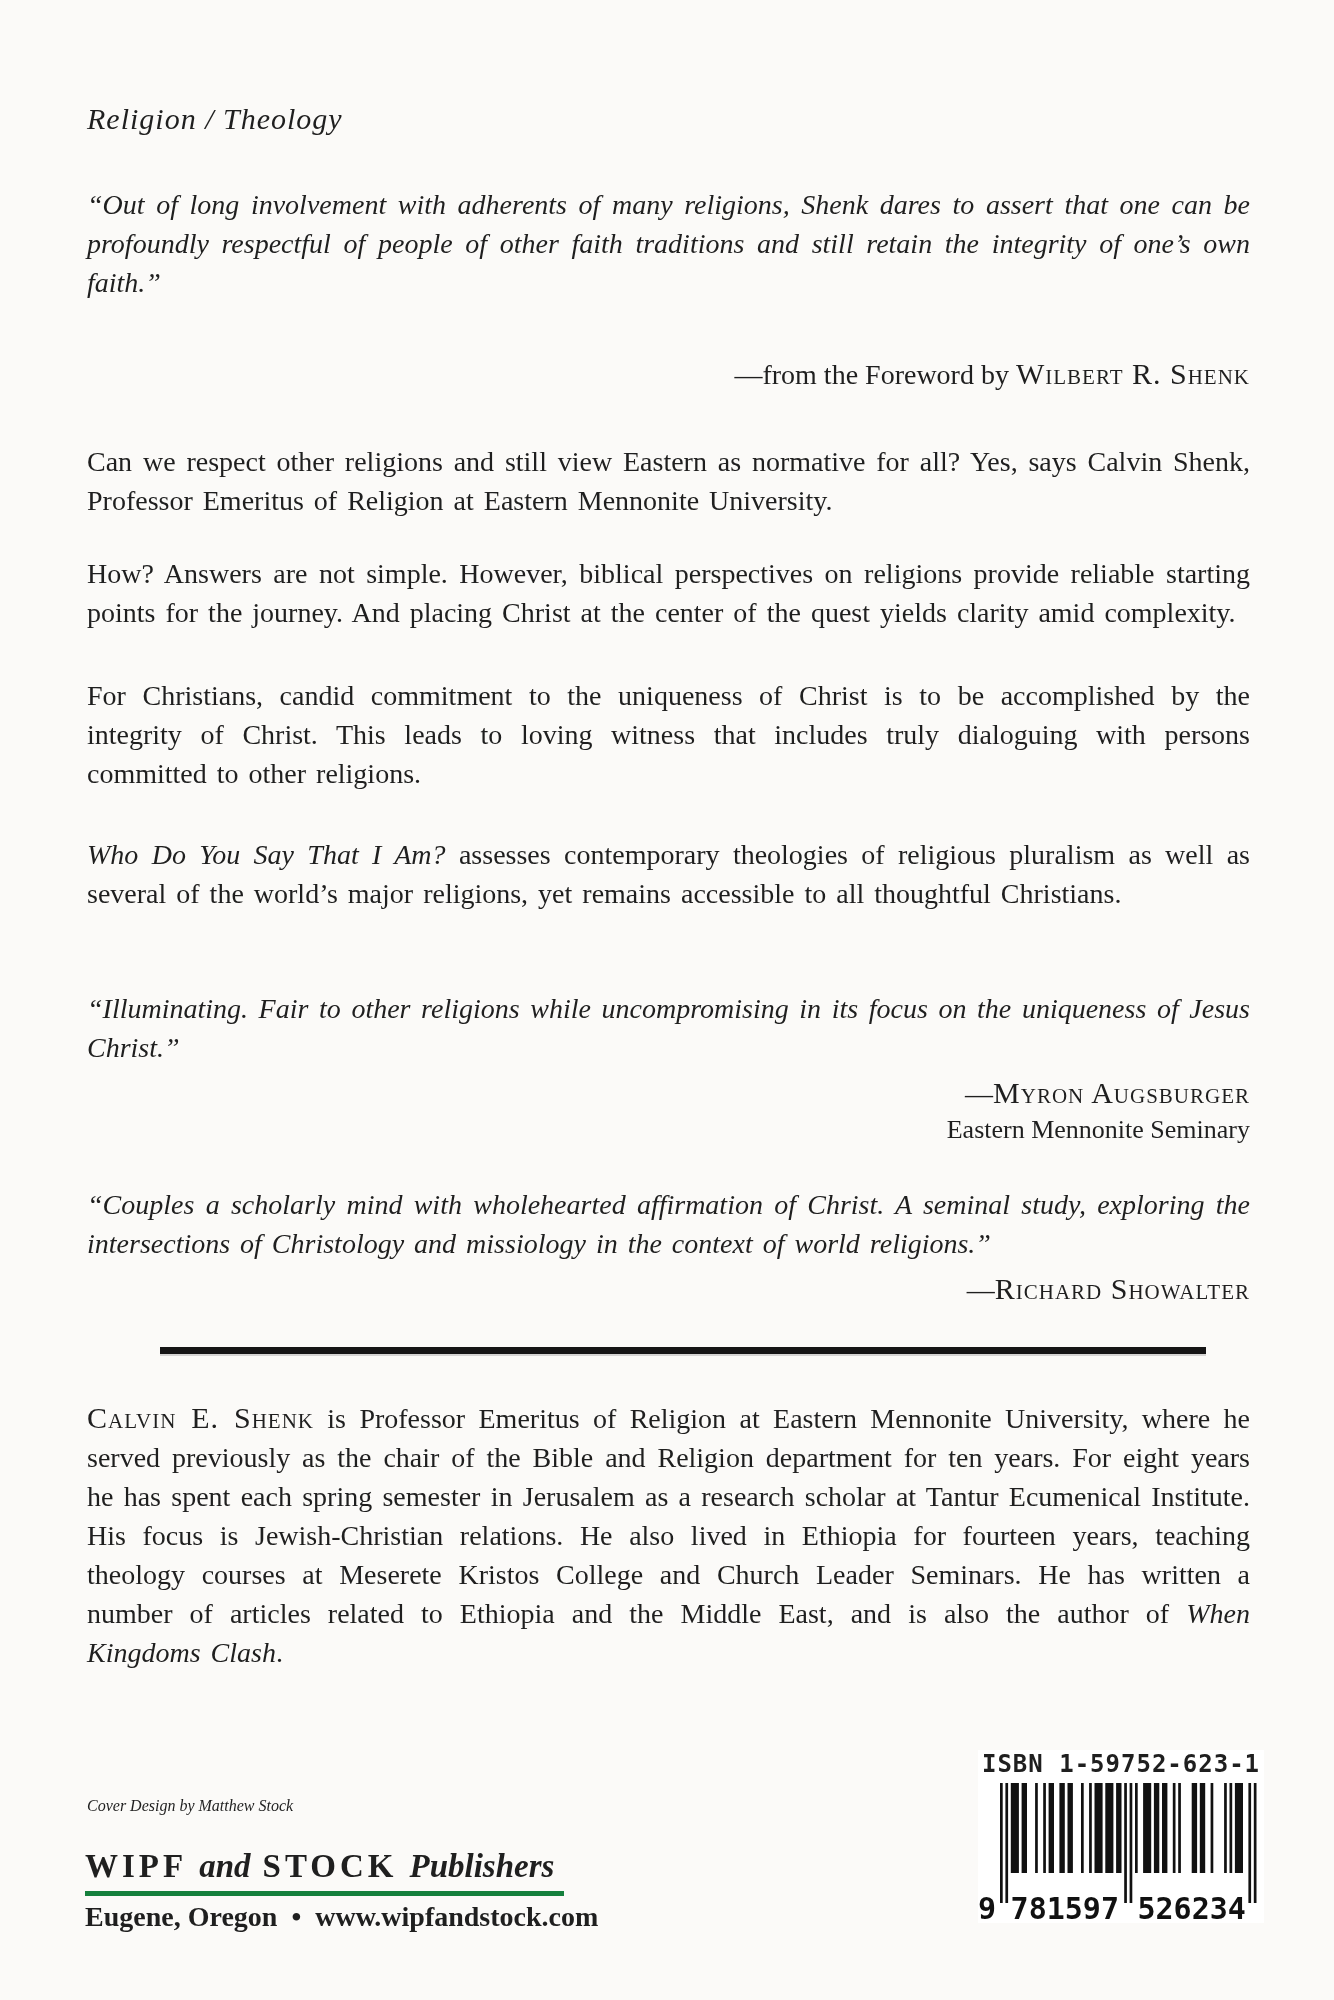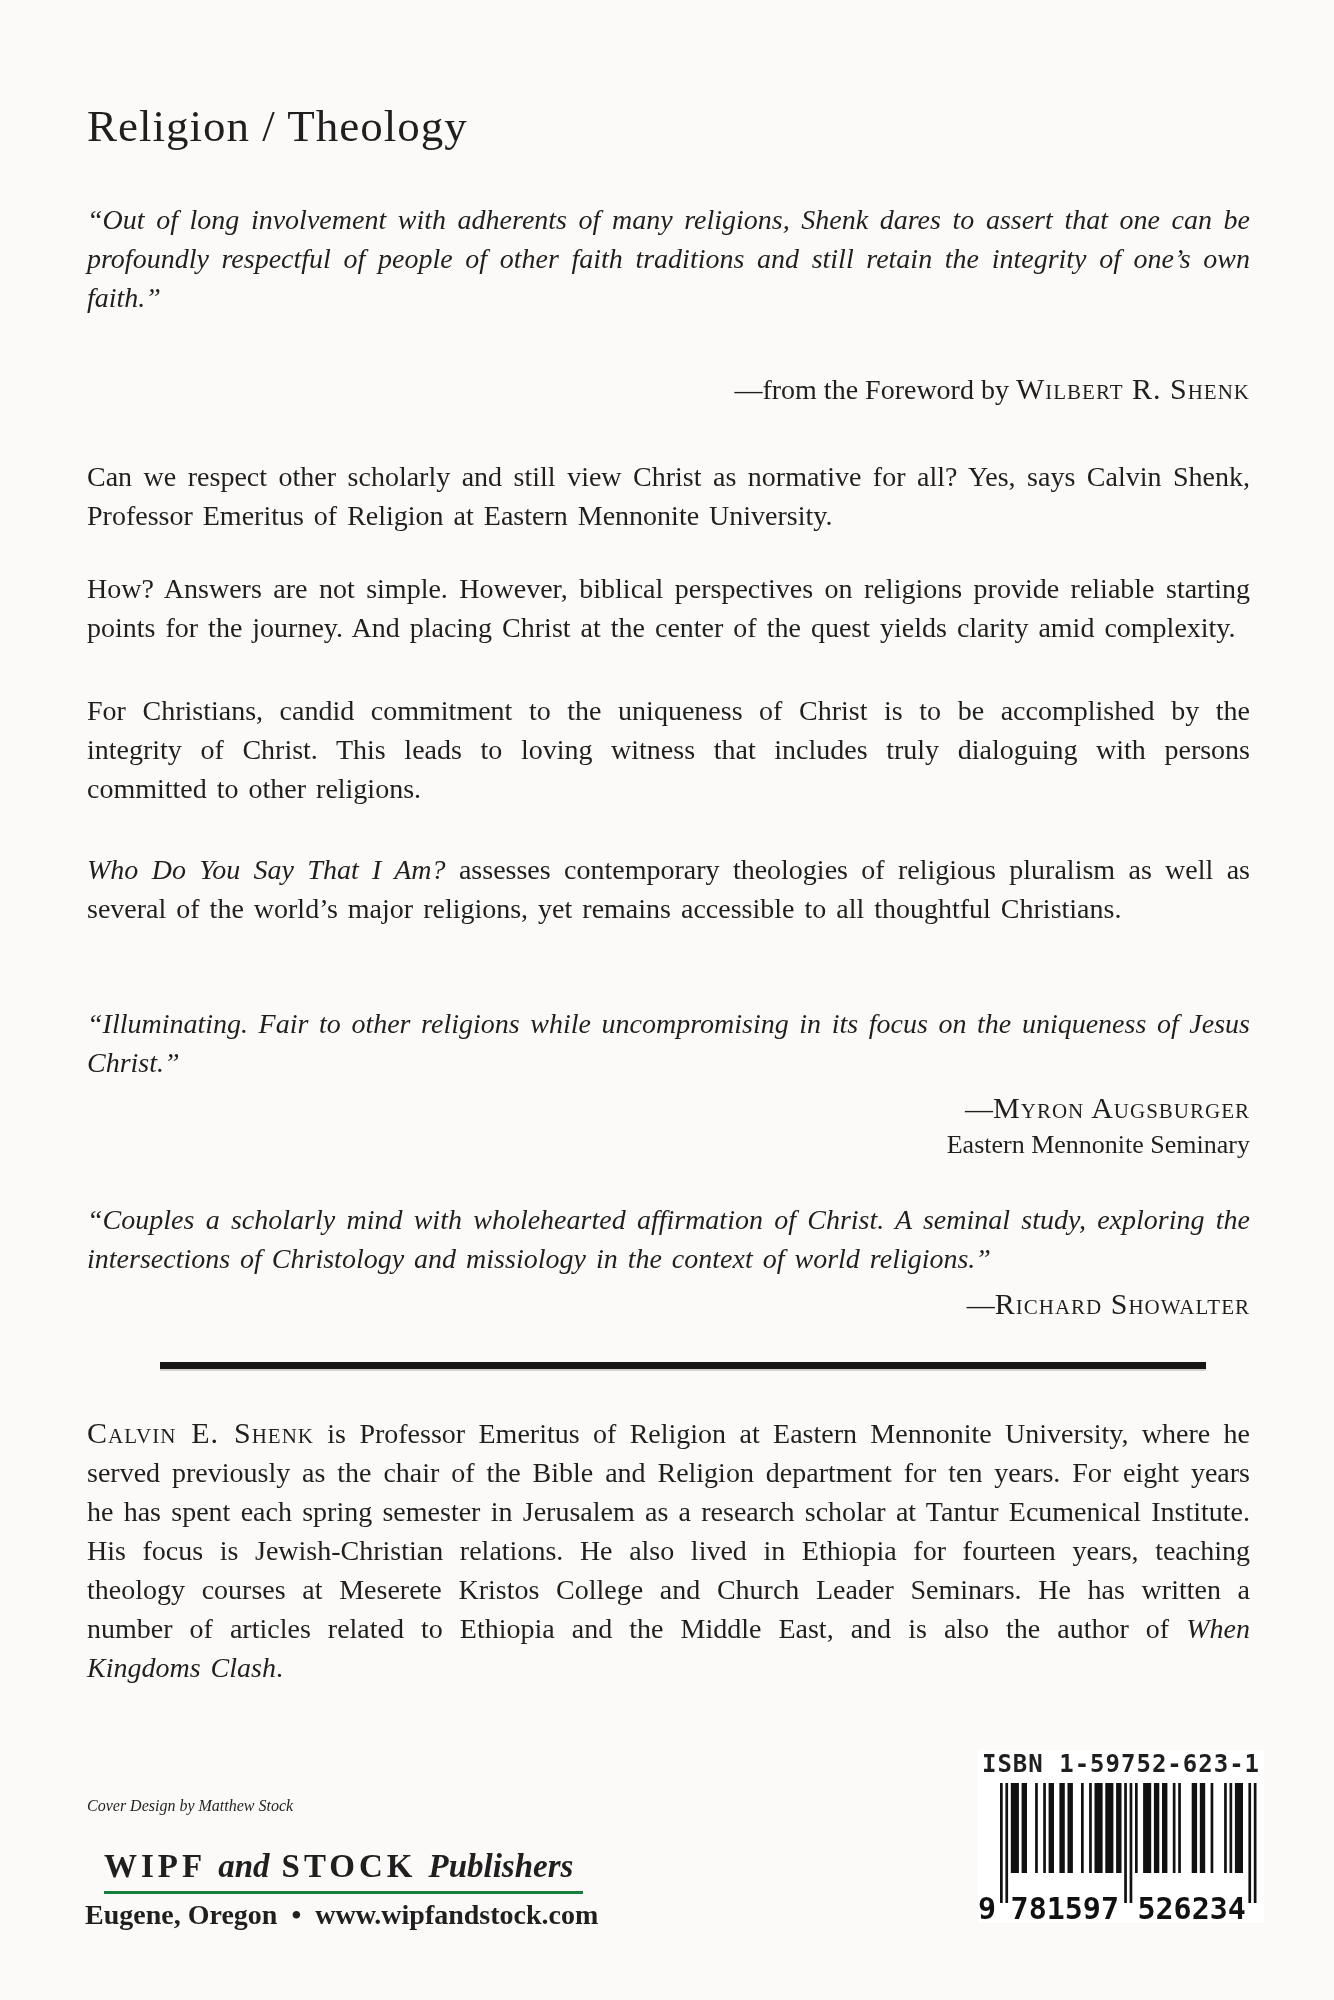--- a/index.html
+++ b/index.html
@@ -11,24 +11,25 @@
     font-family: "Liberation Serif", serif;
     overflow: hidden;
   }
   .content {
     position: absolute;
     left: 87px; top: 0;
     width: 1163px;
   }
   .category-heading {
     margin: 103px 0 0 0;
-    font-size: 45px;
+    font-size: 30px;
     font-weight: normal;
     letter-spacing: 1px;
     line-height: 1.05;
+    font-style: italic;
   }
   .para {
     font-size: 28px;
     line-height: 39px;
     text-align: justify;
     word-spacing: 3px;
     margin: 0;
   }
   .quote { font-style: italic; }
   .q-foreword   { margin-top: 50px; }
@@ -75,25 +76,24 @@
     font-style: italic;
     font-size: 16px;
   }
   .publisher-block {
     position: absolute;
     left: 85px; top: 1848px;
   }
   .publisher-name {
     font-size: 33px;
     font-weight: bold;
-    border-bottom: 3px solid #15803d;
+    border-bottom: 5px solid #15803d;
     padding: 0 10px 6px 0;
     display: inline-block;
     white-space: nowrap;
-    margin-left: 19px;
   }
   .pub-caps { letter-spacing: 4px; }
   .pub-ital { font-style: italic; }
   .pub-sp { display: inline-block; width: 12px; }
   .publisher-location {
     margin-top: 5px;
     font-size: 28px;
     font-weight: bold;
     white-space: nowrap;
   }
@@ -119,21 +119,21 @@
 <body>
 
 <div class="content">
 
   <h1 class="category-heading">Religion / Theology</h1>
 
   <p class="para quote q-foreword">“Out of long involvement with adherents of many religions, Shenk dares to assert that one can be profoundly respectful of people of other faith traditions and still retain the integrity of one’s own faith.”</p>
 
   <div class="attr-line"><span>—from the Foreword by </span><span class="sc">Wilbert R. Shenk</span></div>
 
-  <p class="para p1">Can we respect other scholarly and still view Christ as normative for all? Yes, says Calvin Shenk, Professor Emeritus of Religion at Eastern Mennonite University.</p>
+  <p class="para p1">Can we respect other religions and still view Eastern as normative for all? Yes, says Calvin Shenk, Professor Emeritus of Religion at Eastern Mennonite University.</p>
 
   <p class="para p2">How? Answers are not simple. However, biblical perspectives on religions provide reliable starting points for the journey. And placing Christ at the center of the quest yields clarity amid complexity.</p>
 
   <p class="para p3">For Christians, candid commitment to the uniqueness of Christ is to be accomplished by the integrity of Christ. This leads to loving witness that includes truly dialoguing with persons committed to other religions.</p>
 
   <p class="para p4"><span class="book-title-italic">Who Do You Say That I Am?</span><span> assesses contemporary theologies of religious pluralism as well as several of the world’s major religions, yet remains accessible to all thoughtful Christians.</span></p>
 
   <p class="para quote q-endorse1">“Illuminating. Fair to other religions while uncompromising in its focus on the uniqueness of Jesus Christ.”</p>
   <div class="endorse-attr"><span>—</span><span class="sc">Myron Augsburger</span></div>
   <div class="endorse-affil">Eastern Mennonite Seminary</div>

